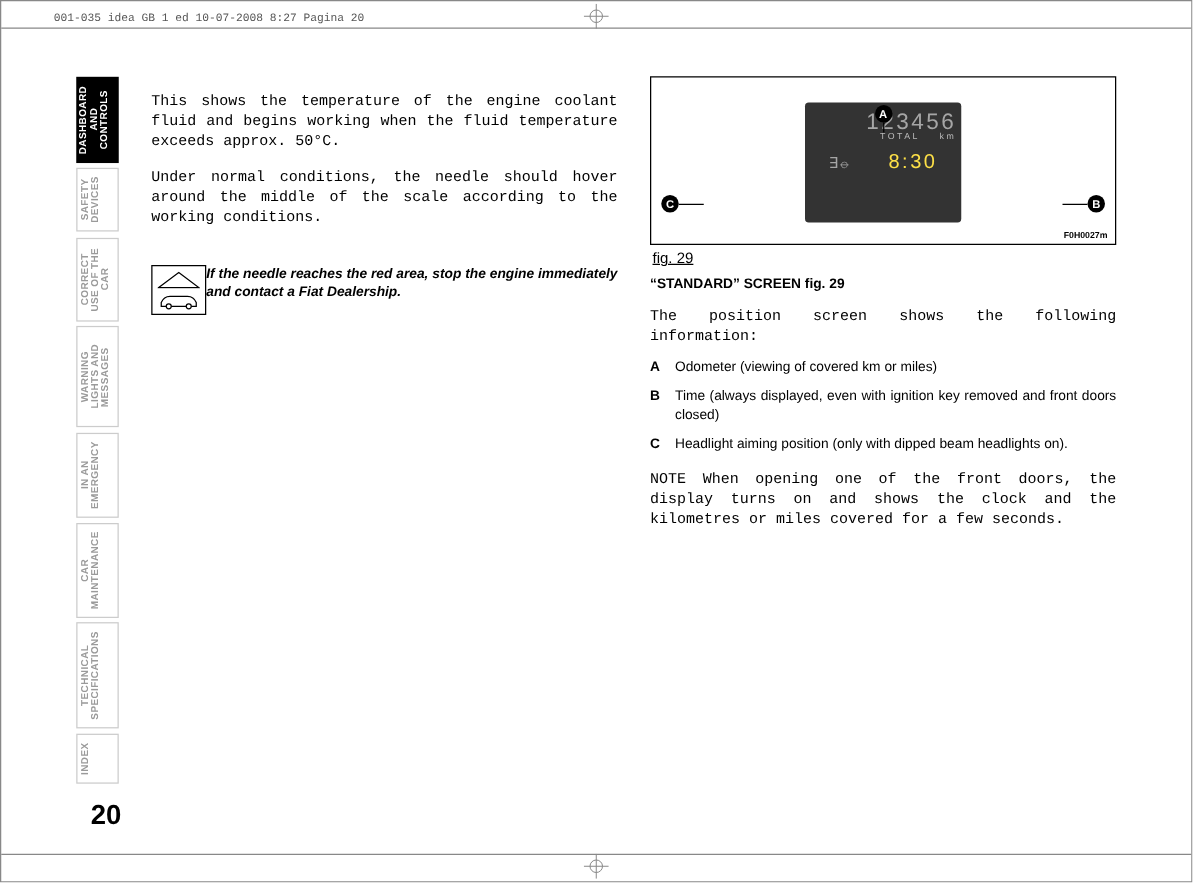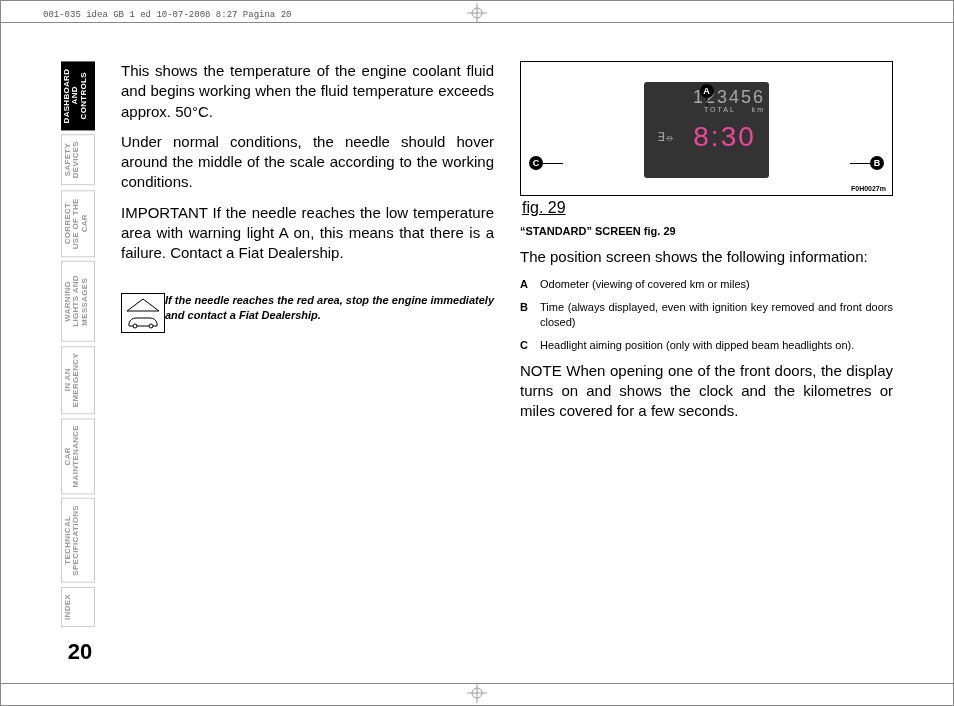--- a/index.html
+++ b/index.html
@@ -76,40 +76,41 @@
   }
   .tab.active { background: #000; color: #fff; }
   .tab.inactive { background: #fff; color: #9a9a9a; border: 1px solid #ccc; }
   .page-num {
     writing-mode: horizontal-tb;
     transform: none;
     font-size: 22px;
     font-weight: 900;
     color: #000;
     margin-top: 8px;
-    text-align: center;
+    text-align: right;
     width: 34px;
     padding-left: 2px;
   }
 
   .columns {
     flex: 1;
     display: flex;
     gap: 26px;
     margin-left: 26px;
   }
   .col {
     flex: 1;
     min-width: 0;
   }
   .para {
-    font-size: 15px;
+    font-size: 12px;
     line-height: 1.35;
-    margin: 0 0 10px 0;
+    margin: 12px 0 10px 0;
     text-align: justify;
+    font-family: Liberation Mono, monospace;
   }
   .heading {
     font-size: 16px;
     font-weight: 900;
     line-height: 1.15;
     margin: 0 0 10px 0;
   }
   .subheading {
     font-size: 11px;
     font-weight: bold;
@@ -149,39 +150,39 @@
     box-sizing: border-box;
   }
   .fig-ref {
     position: absolute;
     bottom: 3px;
     right: 6px;
     font-size: 7px;
     font-weight: bold;
   }
   .fig-caption {
-    font-size: 16px;
+    font-size: 12px;
     margin: 3px 0 0 2px;
     text-decoration: underline;
   }
   .screen {
     background: #333;
     width: 125px;
     height: 96px;
     color: #999;
     font-family: Liberation Sans, sans-serif;
     text-align: right;
     padding: 6px 4px;
     box-sizing: border-box;
     border-radius: 3px;
   }
   .odo { font-size: 18px; letter-spacing: 2px; line-height: 1; color: #a6a6a6; }
   .odo-sub { font-size: 7px; letter-spacing: 2px; color: #bbb; }
   .clock-row { display: flex; justify-content: space-around; align-items: center; margin-top: 8px; }
-  .clock { font-size: 28px; letter-spacing: 2px; color: #ec4899; }
+  .clock { font-size: 16px; letter-spacing: 2px; color: #fde047; }
   .headlamp { font-size: 12px; color: #a6a6a6; }
   .callout {
     position: absolute;
     background: #000;
     color: #fff;
     border-radius: 50%;
     width: 14px; height: 14px;
     font-size: 9px;
     font-weight: bold;
     display: flex;
@@ -238,21 +239,20 @@
       <div class="tab inactive">TECHNICAL SPECIFICATIONS</div>
       <div class="tab inactive">INDEX</div>
       <div class="page-num">20</div>
     </div>
 
     <div class="columns">
 
       <div class="col">
         <p class="para">This shows the temperature of the engine coolant fluid and begins working when the fluid temperature exceeds approx. 50°C.</p>
         <p class="para">Under normal conditions, the needle should hover around the middle of the scale according to the working conditions.</p>
-        <p class="para">IMPORTANT If the needle reaches the low temperature area with warning light A on, this means that there is a failure. Contact a Fiat Dealership.</p>
 
         <div class="warn-row">
           <div class="warn-icon-box">
             <svg viewBox="0 0 34 14">
               <polygon points="17,1 33,13 1,13" fill="none" stroke="#000" stroke-width="1"></polygon>
             </svg>
             <svg viewBox="0 0 34 16">
               <path d="M3 10 Q5 5 10 5 L24 5 Q29 5 31 10 L31 13 L3 13 Z" fill="none" stroke="#000" stroke-width="1"></path>
               <circle cx="9" cy="13" r="2" fill="#fff" stroke="#000" stroke-width="1"></circle>
               <circle cx="25" cy="13" r="2" fill="#fff" stroke="#000" stroke-width="1"></circle>

